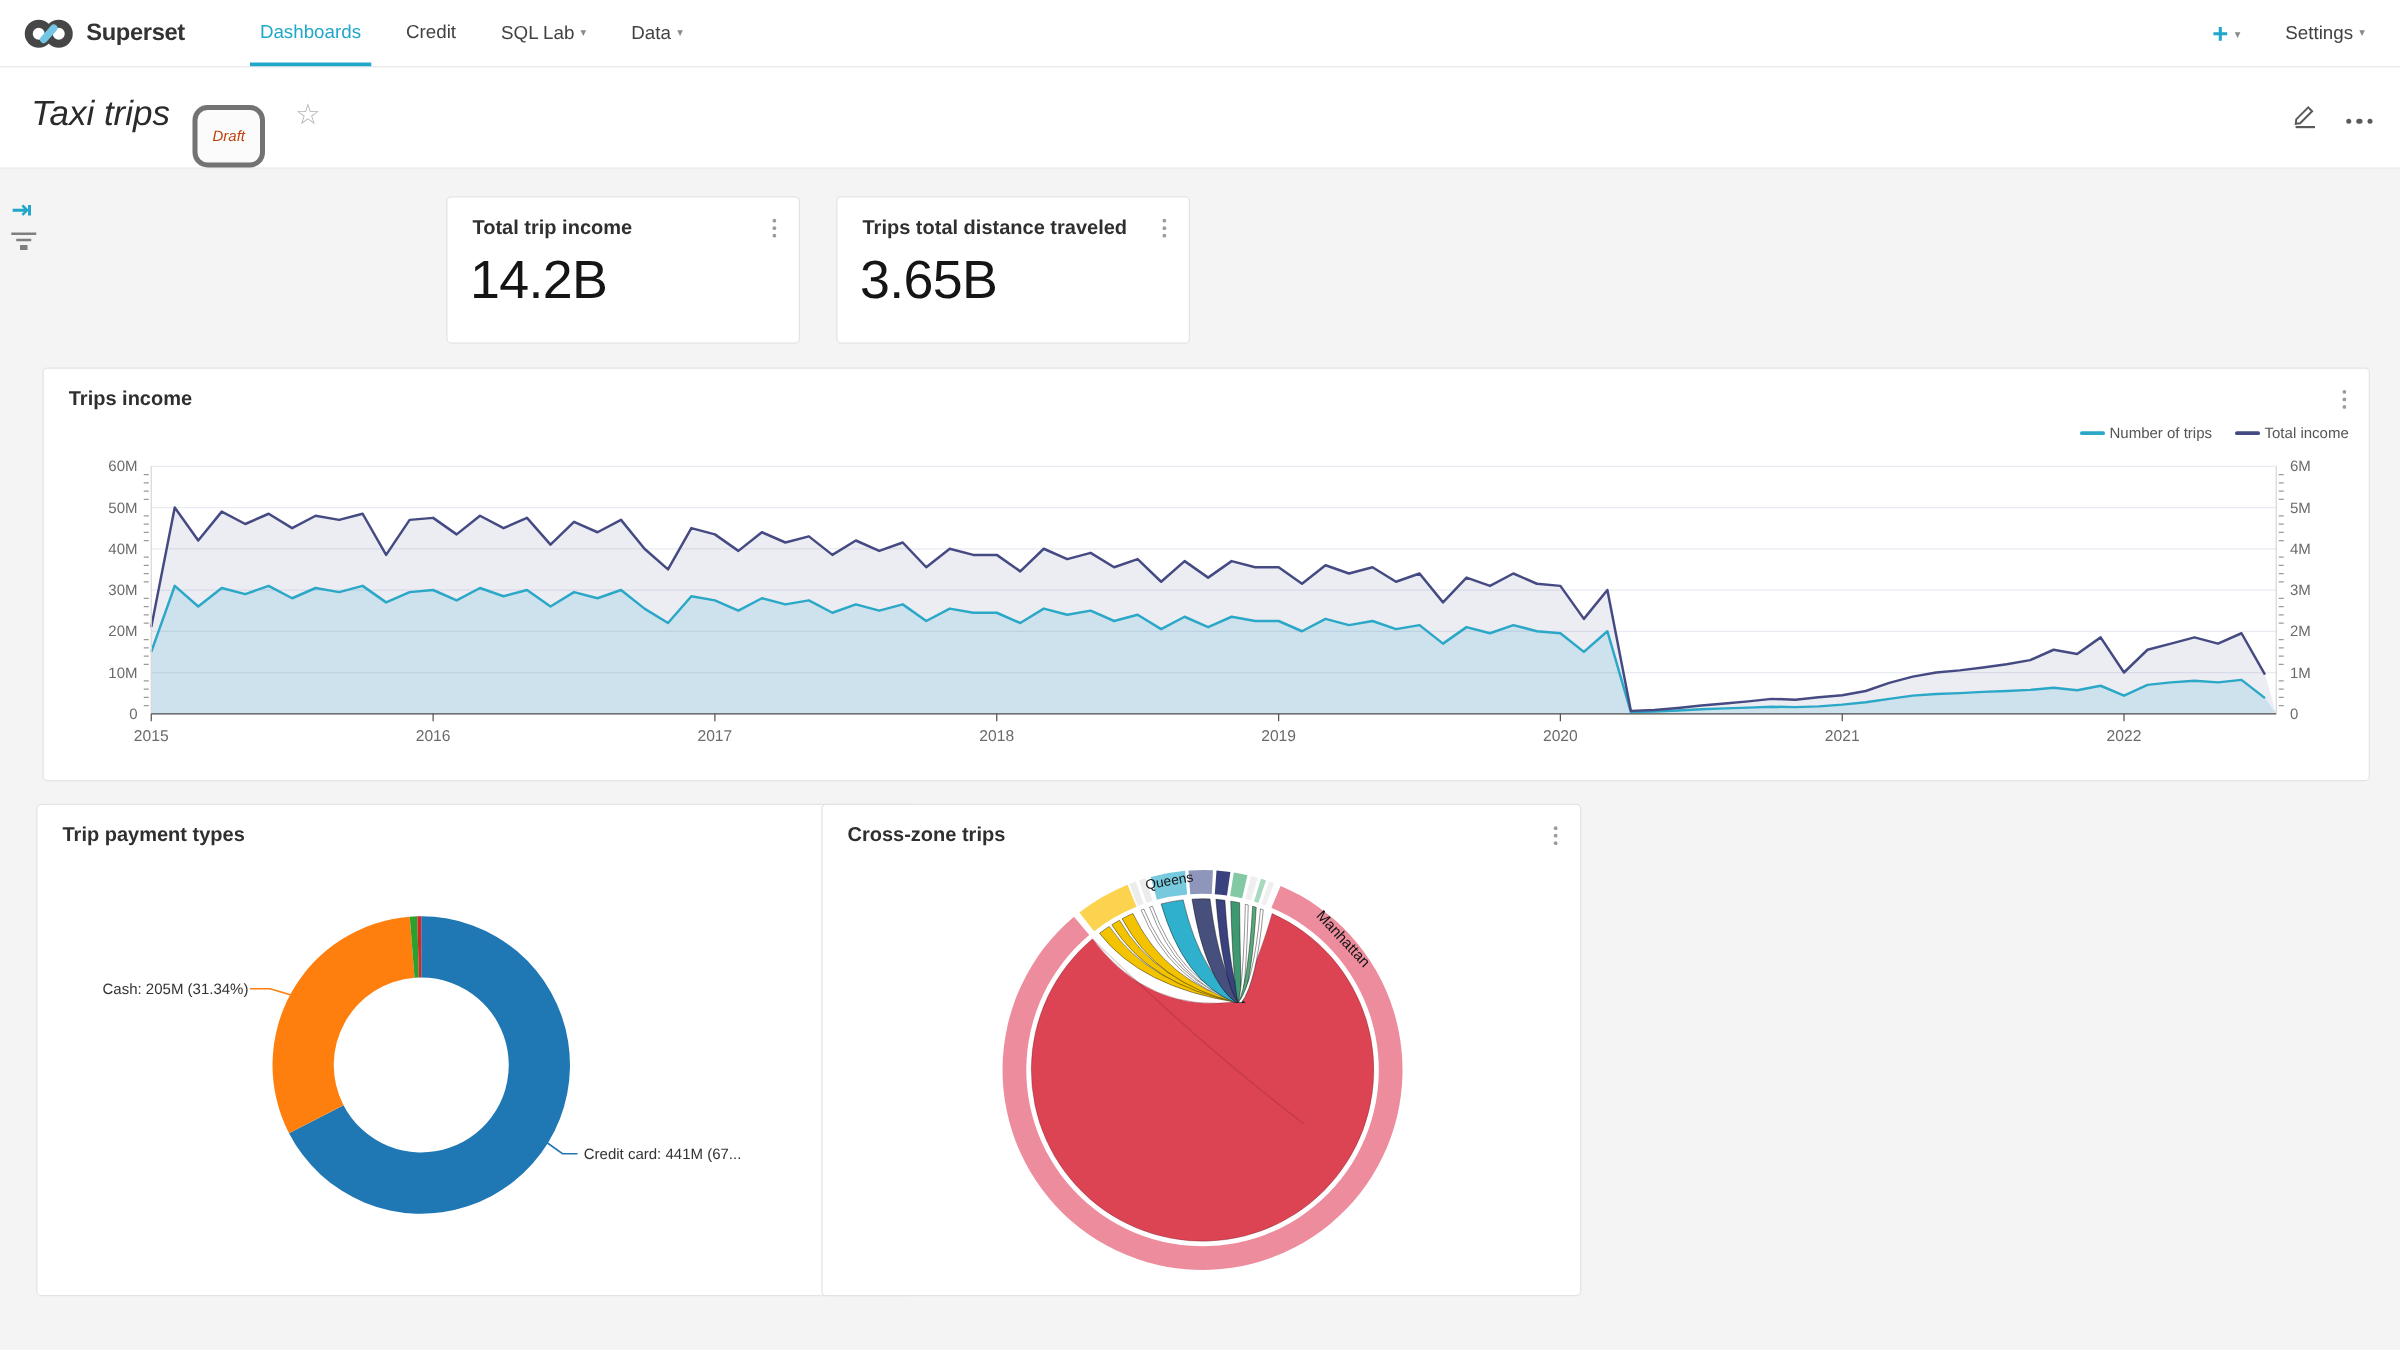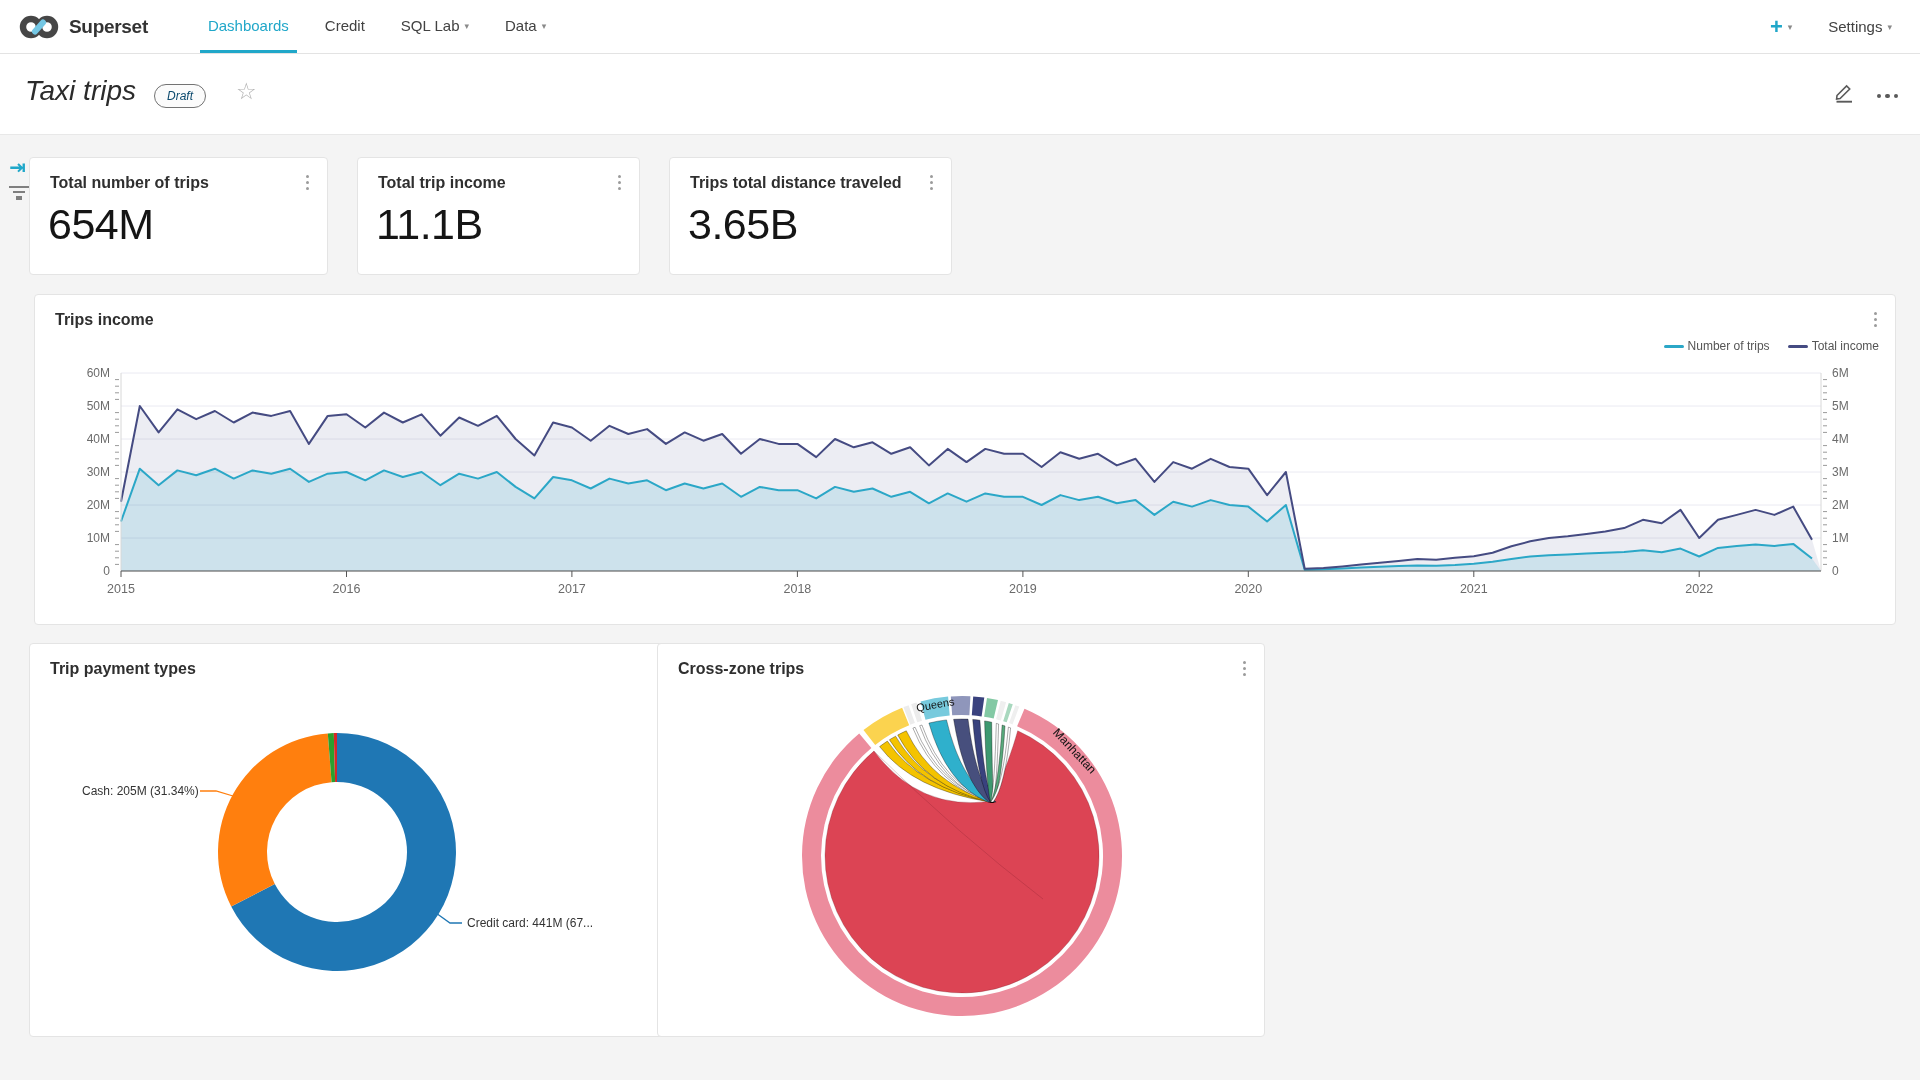--- a/index.html
+++ b/index.html
@@ -15,21 +15,21 @@
   .nav-tab.active::after{content:"";position:absolute;left:10px;right:10px;bottom:0;height:3px;background:#20A7C9;}
   .caret{font-size:9px;color:#8a8a8a;margin-left:5px;vertical-align:2px;}
   .nav-right{margin-left:auto;display:flex;align-items:center;gap:36px;margin-right:28px;}
   .plus-btn{color:#20A7C9;font-size:22px;font-weight:700;cursor:pointer;line-height:1;}
   .plus-btn .caret{vertical-align:4px;}
   .settings-btn{font-size:15px;color:#424242;cursor:pointer;}
 
   
   .hdr{position:absolute;left:0;top:54px;width:1920px;height:81px;background:#fff;border-bottom:1px solid #E8E8E8;box-sizing:border-box;font-style:italic;}
   .hdr-title{position:absolute;left:25px;top:21px;font-size:28px;color:#2b2b2b;}
-  .badge{position:absolute;left:154px;top:30px;height:22px;line-height:22px;padding:0 12px;border:1px solid #737373;border-radius:12px;background:#FBFBFB;font-size:12px;color:#0c4a6e;}
+  .badge{position:absolute;left:154px;top:30px;height:22px;line-height:22px;padding:10px 12px;border:4px solid #737373;border-radius:12px;background:#FBFBFB;font-size:12px;color:#c2410c;}
   .star{position:absolute;left:236px;top:24px;font-size:23px;color:#B3B3B3;cursor:pointer;}
   .hdr-icons{position:absolute;right:22px;top:26px;display:flex;gap:22px;align-items:flex-end;}
   .icon-btn{cursor:pointer;}
   .dots-h{display:flex;gap:4px;align-items:center;height:22px;}
   .dots-h i{width:4.5px;height:4.5px;border-radius:50%;background:#5a5a5a;}
 
   
   .rail-expand{position:absolute;left:9px;top:155px;color:#20A7C9;font-size:20px;font-weight:700;cursor:pointer;}
   .rail-filter{position:absolute;left:8px;top:186px;width:22px;cursor:pointer;}
   .rail-filter i{display:block;background:#7F7F7F;height:2px;margin:0 auto 3px auto;}
@@ -96,37 +96,28 @@
     </div>
   </div>
 
   <div class="rail-expand">⇥</div>
   <div class="rail-filter">
       <i></i>
       <i></i>
       <i></i>
     </div>
 
-  <div class="panel" style="left:29px;top:157px;width:299px;height:118px;">
-    <div class="panel-title">Total number of trips</div>
-    <div class="kebab">
-        <i></i>
-        <i></i>
-        <i></i>
-      </div>
-    <div class="kpi-value">654M</div>
-  </div>
   <div class="panel" style="left:357px;top:157px;width:283px;height:118px;">
     <div class="panel-title">Total trip income</div>
     <div class="kebab">
         <i></i>
         <i></i>
         <i></i>
       </div>
-    <div class="kpi-value">11.1B</div>
+    <div class="kpi-value">14.2B</div>
   </div>
   <div class="panel" style="left:669px;top:157px;width:283px;height:118px;">
     <div class="panel-title">Trips total distance traveled</div>
     <div class="kebab">
         <i></i>
         <i></i>
         <i></i>
       </div>
     <div class="kpi-value">3.65B</div>
   </div>

